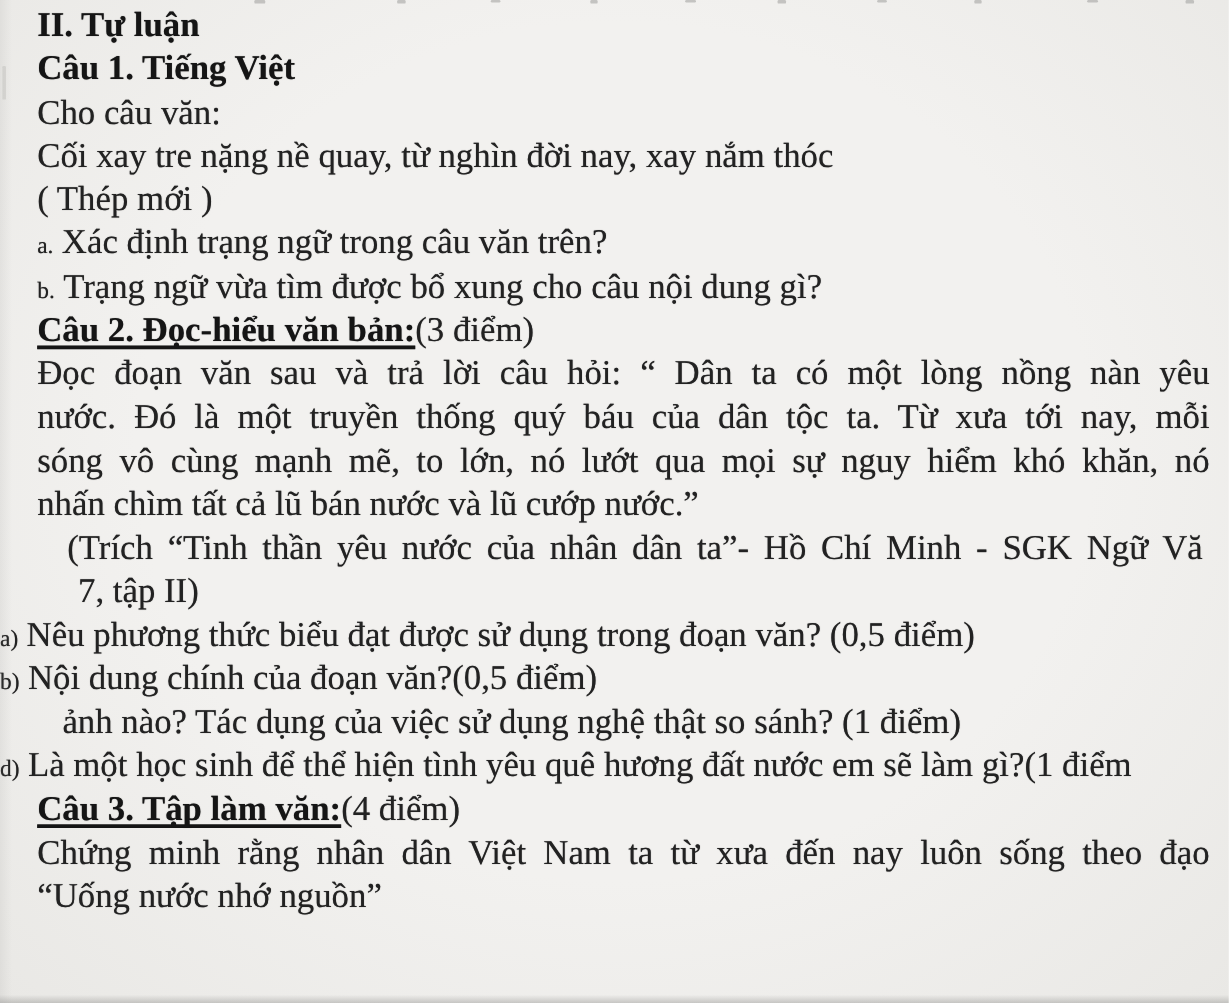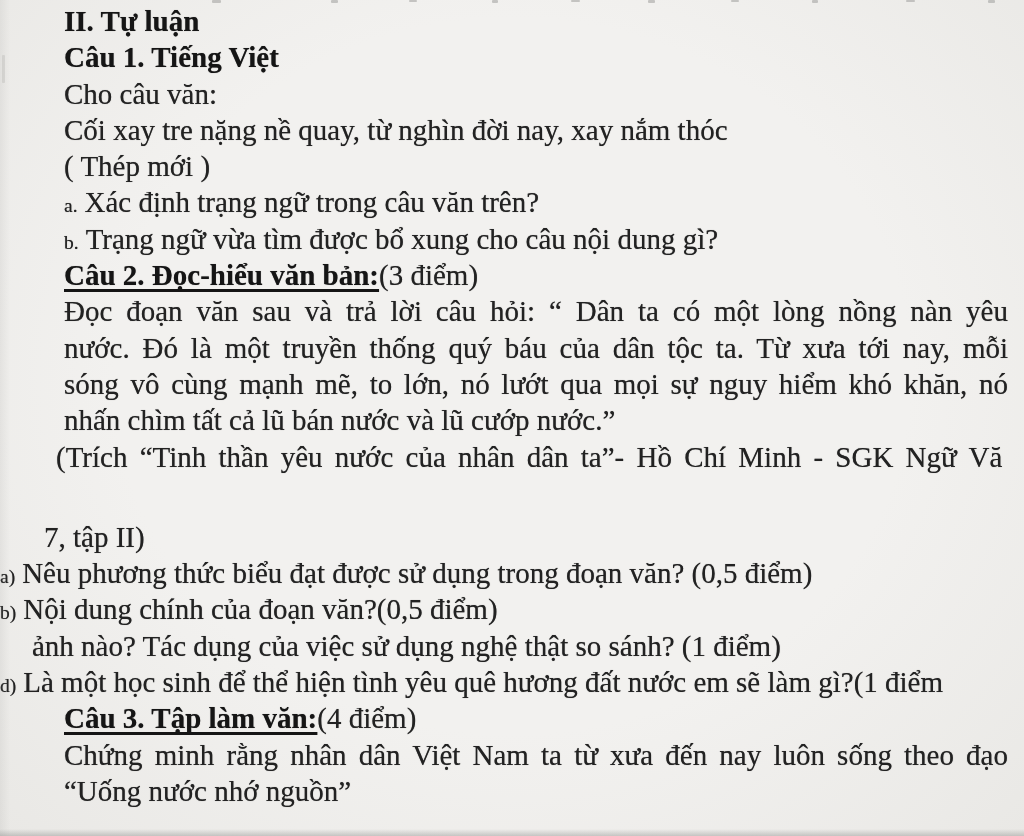--- a/index.html
+++ b/index.html
@@ -8,35 +8,35 @@
     background: radial-gradient(ellipse at 50% 45%, #f2f1ef 55%, #e9e8e5 100%);
     font-family: "Liberation Serif", "DejaVu Serif", serif;
     color: #222;
     position: relative;
   }
   .doc {
     position: absolute; top: 3px; left: 0; width: 1024px;
     font-size: 29px; line-height: 36.3px;
     text-shadow: 0 0 0.7px rgba(30,30,30,0.65);
   }
-  .line { padding-left: 64px; padding-right: 16px; white-space: nowrap; height: 36.3px; }
+  .line { padding-left: 31px; padding-right: 16px; white-space: nowrap; height: 36.3px; }
   .b { font-weight: bold; color: #151515; }
   .i { }
   .u {
     text-decoration: underline;
     text-decoration-thickness: 2.5px;
     text-underline-offset: 4px;
     text-decoration-skip-ink: none;
   }
   .j { white-space: normal; text-align: justify; text-align-last: justify; }
   .mk { font-size: 19.5px; margin-right: 7px; }
   .item2 { padding-left: 0; }       
-  .cont2 { padding-left: 32px; }       
+  .cont2 { padding-left: 52px; }       
   .cite1 { padding-left: 56px; word-spacing: 5px; }
-  .cite2 { padding-left: 44px; margin-top: 44px; }
+  .cite2 { padding-left: 65px; }
   .overflow-line { padding-right: 0; }
   
   .speck { position: absolute; background: #9f9f9d; border-radius: 1px; opacity: .55; }
   .bottom-shade {
     position: absolute; left: 0; bottom: 0; width: 100%; height: 7px;
     background: linear-gradient(to top, rgba(120,120,118,0.35), rgba(120,120,118,0));
   }
   .left-shade {
     position: absolute; left: 0; top: 0; width: 10px; height: 100%;
     background: linear-gradient(to right, rgba(140,140,138,0.12), rgba(140,140,138,0));

